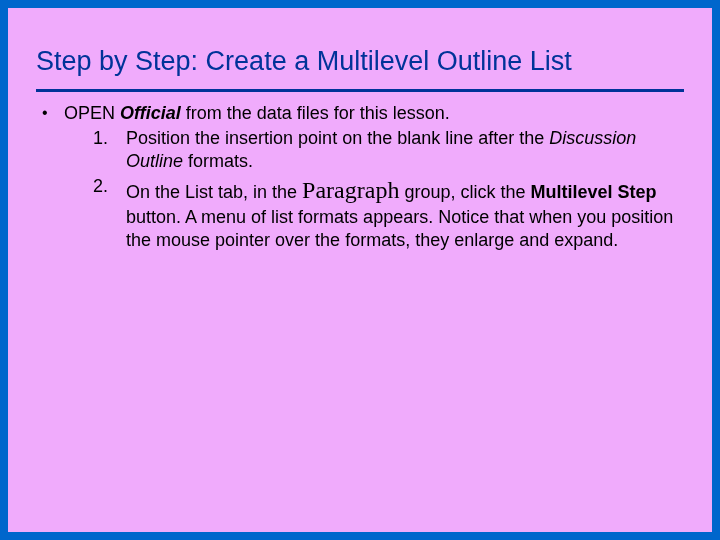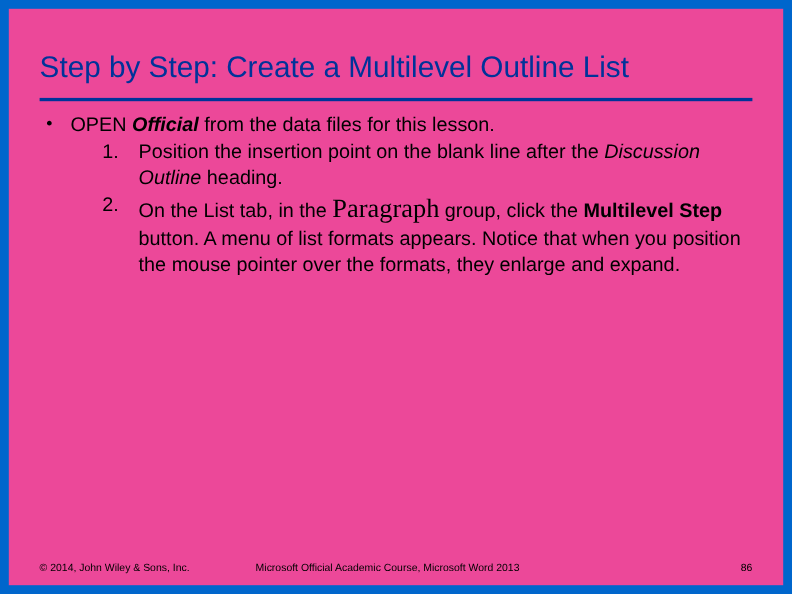--- a/index.html
+++ b/index.html
@@ -10,21 +10,21 @@
     width: 720px;
     height: 540px;
     overflow: hidden;
   }
   .slide {
     width: 720px;
     height: 540px;
     box-sizing: border-box;
     border: 8px solid #0066cc;
     position: relative;
-    background: #ec4899;
+    background: #f0abfc;
   }
   .title-block {
     padding: 38px 28px 6px 28px;
   }
   .title {
     font-size: 27px;
     color: #003399;
     font-weight: normal;
     margin: 0;
     line-height: 1.15;
@@ -105,33 +105,28 @@
   <div class="body">
     <div class="bullet-row">
       <div class="bullet-mark">•</div>
       <div class="bullet-text">
         <span>OPEN </span><span class="ibold">Official</span><span> from the data files for this lesson.</span>
 
         <ol class="num-list">
           <li class="num-row">
             <div class="num-mark">1.</div>
             <div class="num-text">
-              <span>Position the insertion point on the blank line after the </span><span class="italic">Discussion Outline</span><span> heading.</span>
+              <span>Position the insertion point on the blank line after the </span><span class="italic">Discussion Outline</span><span> formats.</span>
             </div>
           </li>
           <li class="num-row">
             <div class="num-mark">2.</div>
             <div class="num-text">
               <span>On the List tab, in the </span><span class="serif">Paragraph</span><span> group, click the </span><span class="bold">Multilevel Step</span><span> button. A menu of list formats appears. Notice that when you position the mouse pointer over the formats, they enlarge and expand.</span>
             </div>
           </li>
         </ol>
       </div>
     </div>
   </div>
 
-  <div class="footer">
-    <div class="footer-left">© 2014, John Wiley &amp; Sons, Inc.</div>
-    <div class="footer-center">Microsoft Official Academic Course, Microsoft Word 2013</div>
-    <div class="footer-right">86</div>
-  </div>
 
 </div>
 
 </body></html>

